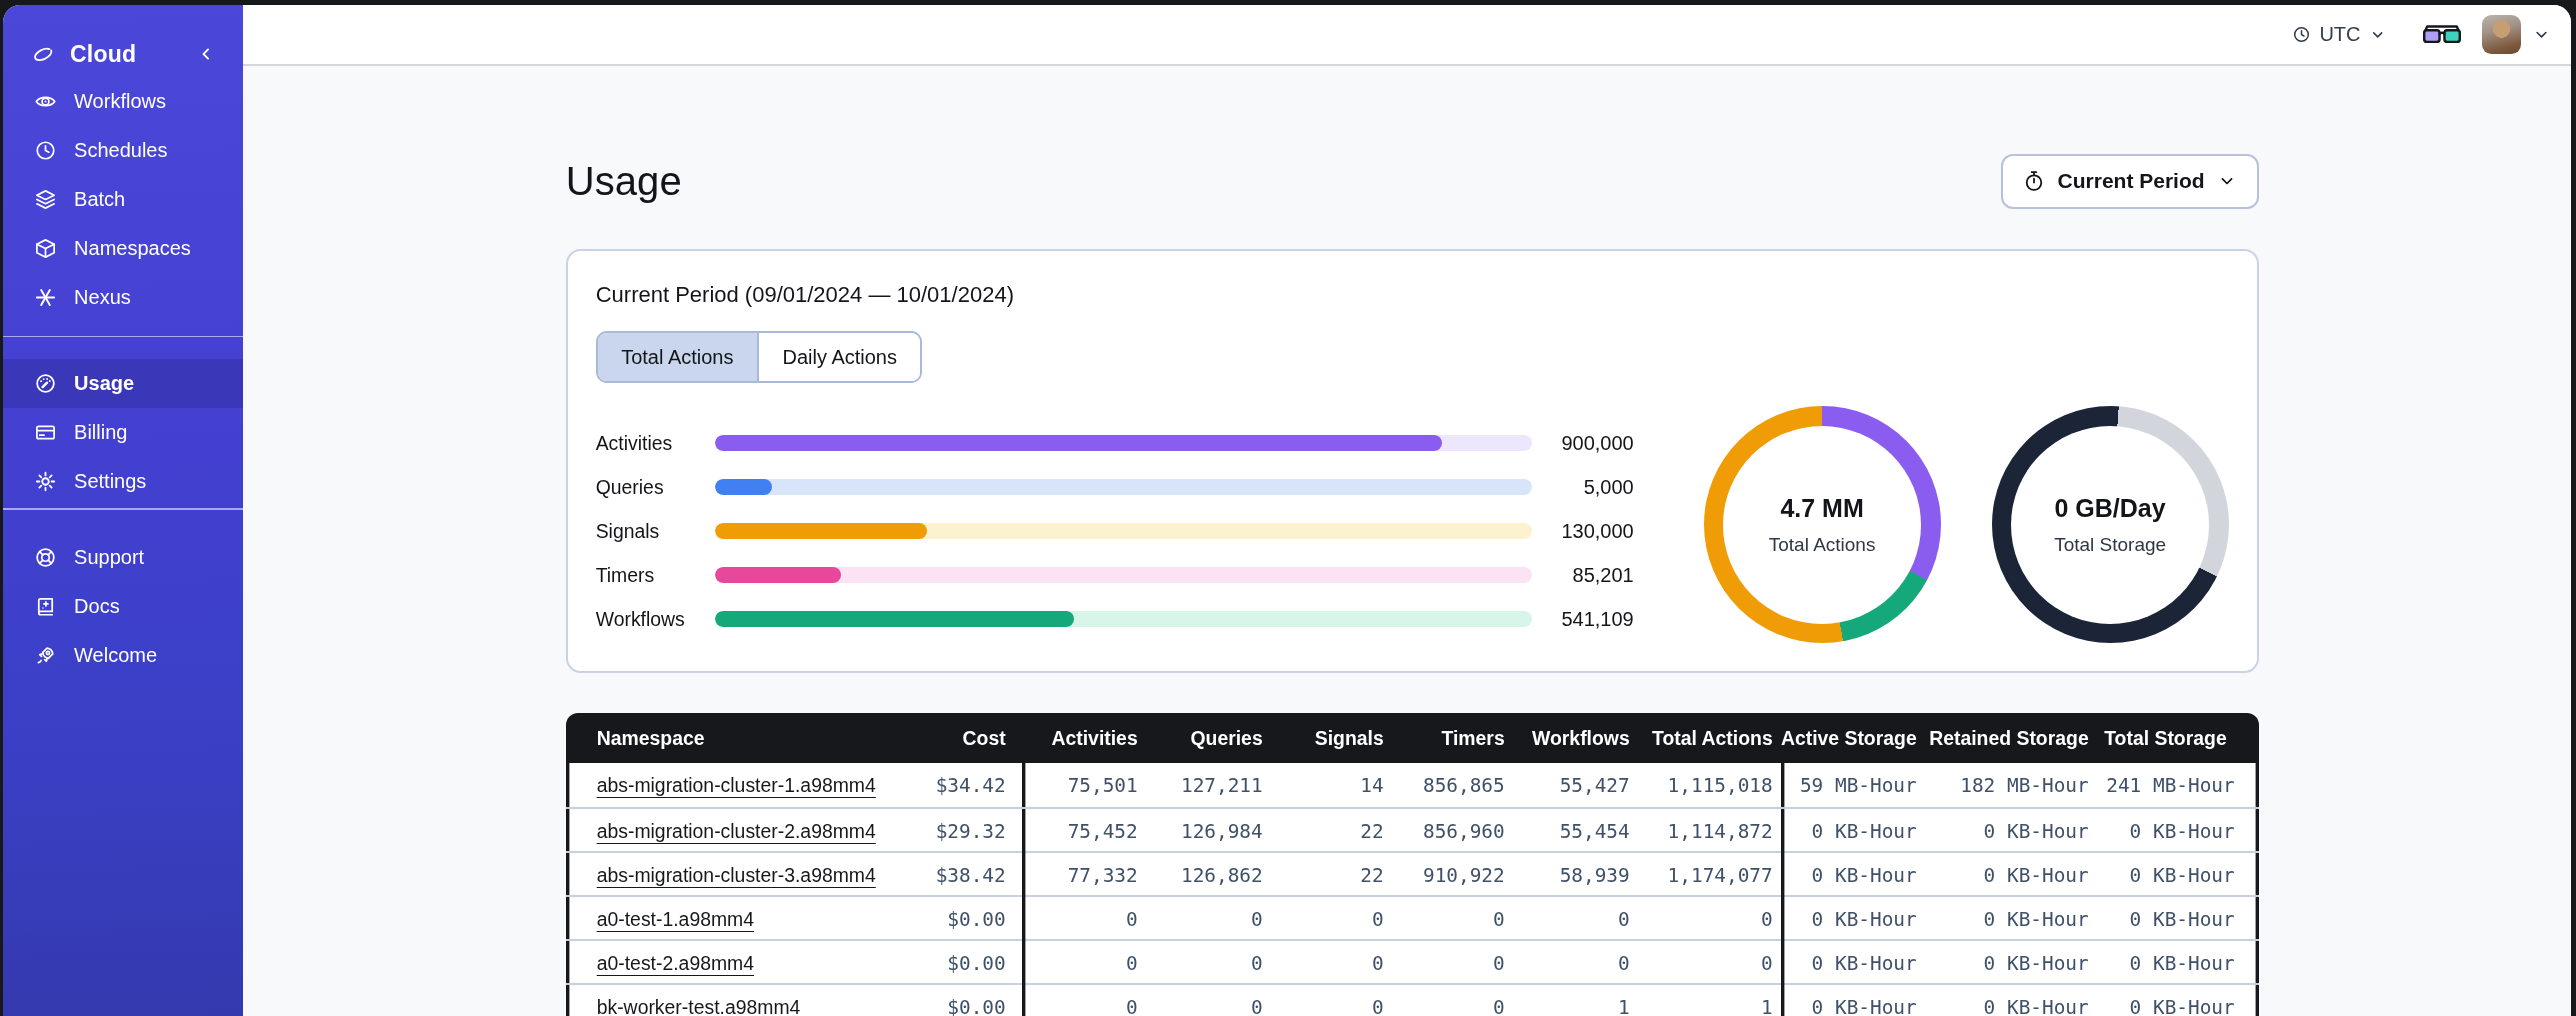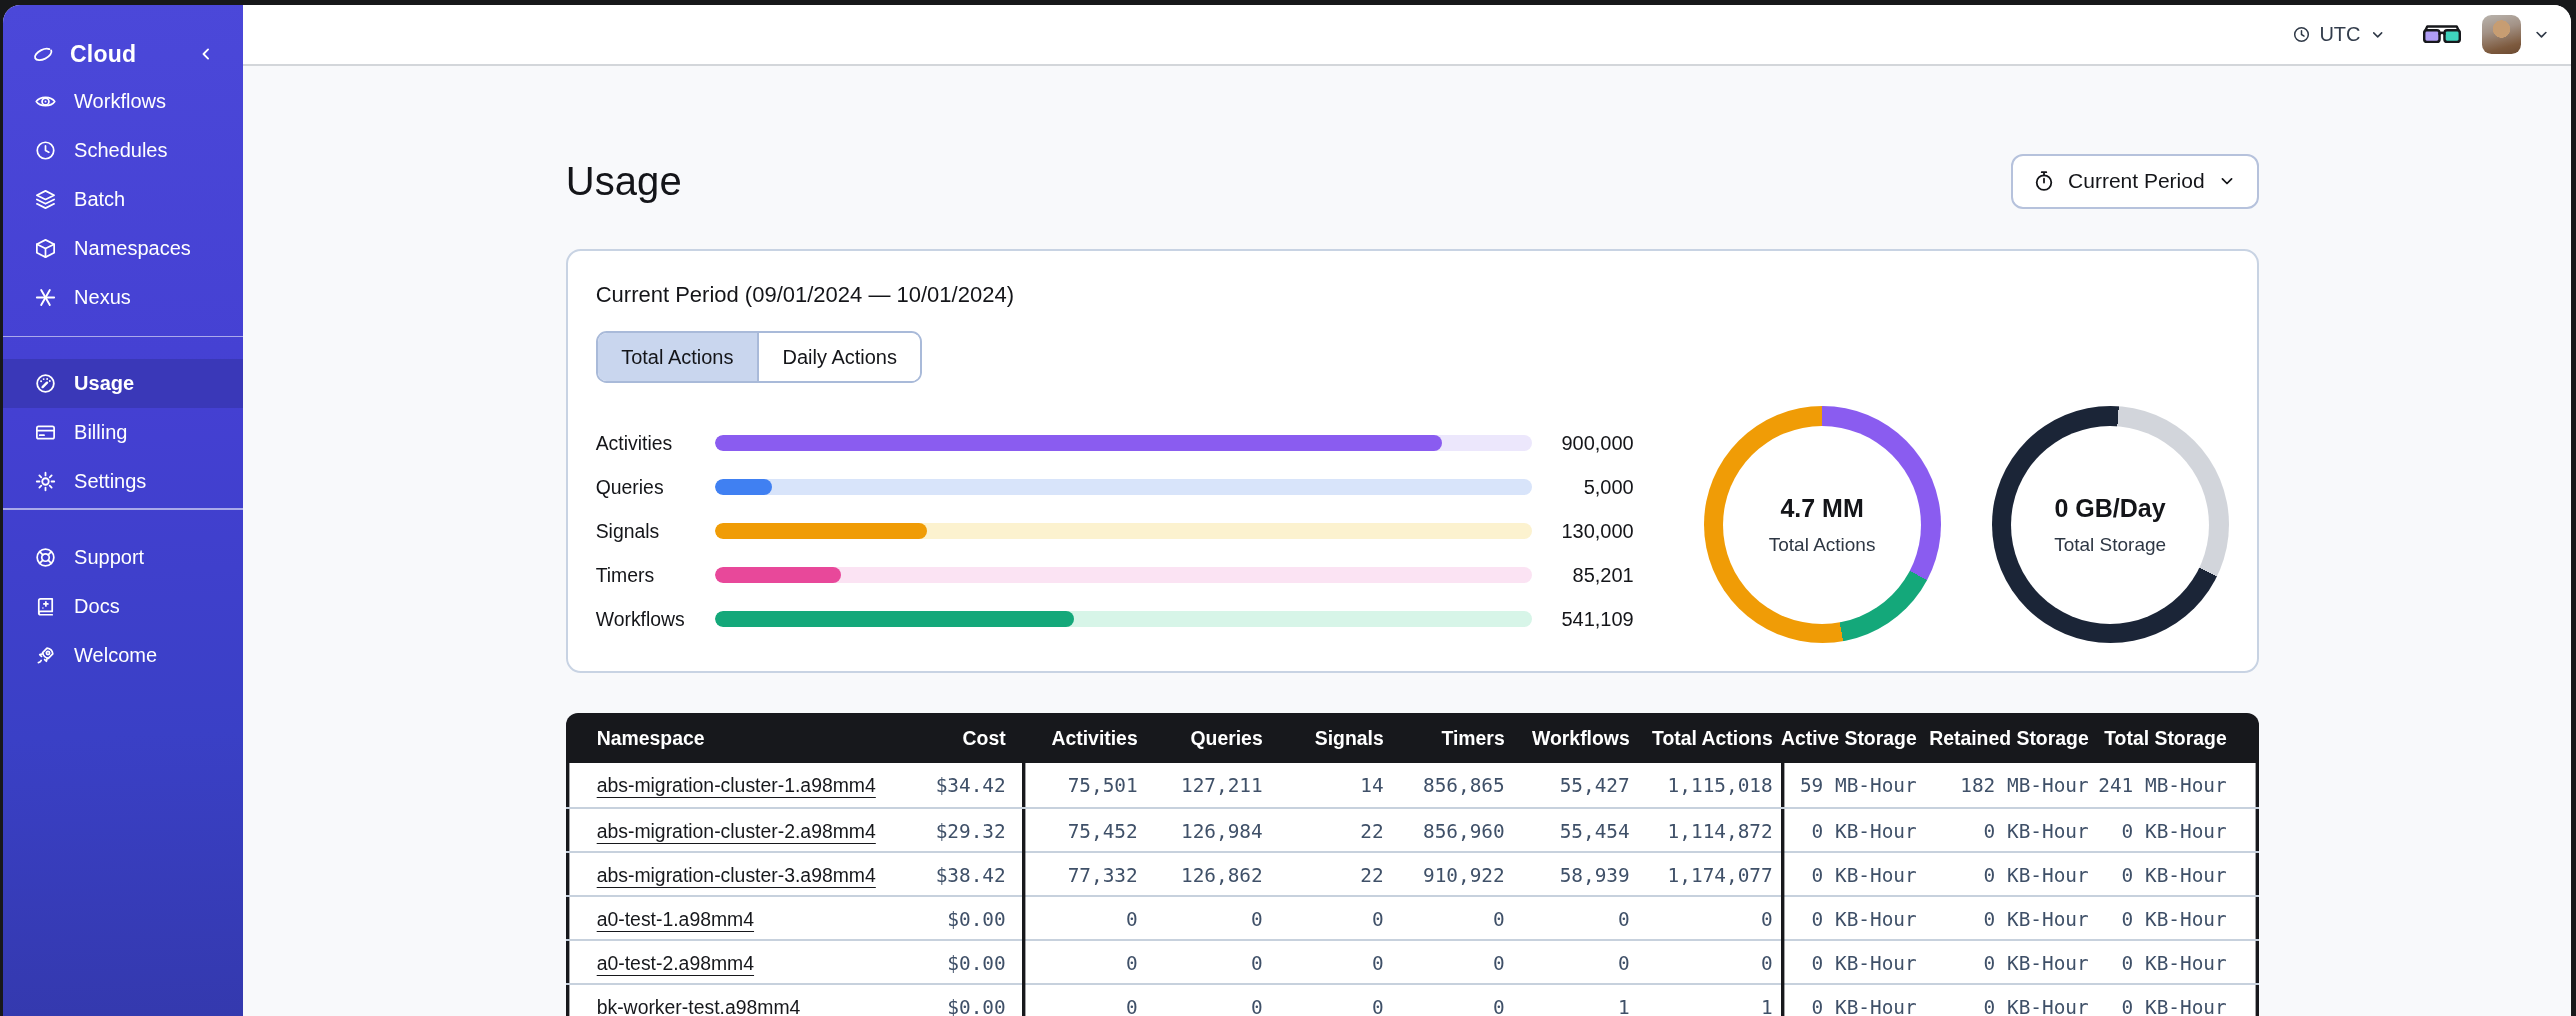--- a/index.html
+++ b/index.html
@@ -39,21 +39,21 @@
       radial-gradient(circle at 50% 36%, #c79d72 0 27%, rgba(0,0,0,0) 28%),
       linear-gradient(165deg,#b9b4ae 0%,#a39286 38%,#7d5a3e 78%,#6b4a32 100%); }
   .caret { color:#2f3947; display:flex; cursor:pointer; }
 
   .content { flex:1; background:#f8f9fb; padding:0 312px 0 323px; overflow:hidden; }
 
   .title-row { margin-top:87px; height:56px; display:flex; align-items:center; justify-content:space-between; }
   .page-title { font-size:40px; font-weight:500; color:#141519; letter-spacing:0.1px; }
   .period-btn { height:55px; background:#fff; border:2px solid #b6c2dc; border-radius:12px;
     display:inline-flex; align-items:center; gap:12px; padding:0 20px 0 19px;
-    font-size:21px; font-weight:400; color:#141519; cursor:pointer; }
+    font-size:21px; font-weight:700; color:#141519; cursor:pointer; }
 
   
   .usage-card { margin-top:40px; background:#fff; border:2px solid #c8d3e3; border-radius:14.8px;
     padding:31px 28px 25.5px 28px; height:424px; }
   .card-title { font-size:22px; font-weight:500; color:#141519; }
   .tabs { margin-top:23px; display:inline-flex; border:2px solid #a9bad9; border-radius:10.7px;
           overflow:hidden; background:#fff; }
   .tab { height:48px; padding:0 23.5px; display:flex; align-items:center; font-size:20px;
          font-weight:500; color:#141519; background:#fff; cursor:pointer; }
   .tab + .tab { border-left:2px solid #a9bad9; }
@@ -85,21 +85,21 @@
   .th.c-cost { padding-right:16px; }
   .th.c-last { padding-right:32px; }
   .tbody { background:#fff;
     box-shadow: inset 3.4px 0 0 #17181c, inset -3.4px 0 0 #17181c; }
   .trow { height:44px; align-items:center; }
   .trow + .trow { border-top:2px solid #c7d1dd; }
   .td { font-family:"DejaVu Sans Mono", monospace; font-size:19.4px; color:#3f5068;
         text-align:right; padding-right:8px; white-space:nowrap; }
   .td.c-ns { text-align:left; padding-left:31px; font-family:"Liberation Sans", sans-serif; }
   .td.c-cost { padding-right:16px; }
-  .td.c-last { padding-right:32px; }
+  .td.c-last { padding-right:24px; }
   .gdiv { box-shadow: inset 3.4px 0 0 #17181c; }
   .trow .gdiv { height:44px; display:flex; align-items:center; justify-content:flex-end;text-align:center; }
   .ns-link { color:#17181c; font-size:19.4px; text-decoration:underline;
              text-decoration-thickness:1.3px; text-underline-offset:4.7px; cursor:pointer; }
 </style>
 </head>
 <body>
 
 <div class="app">
 

